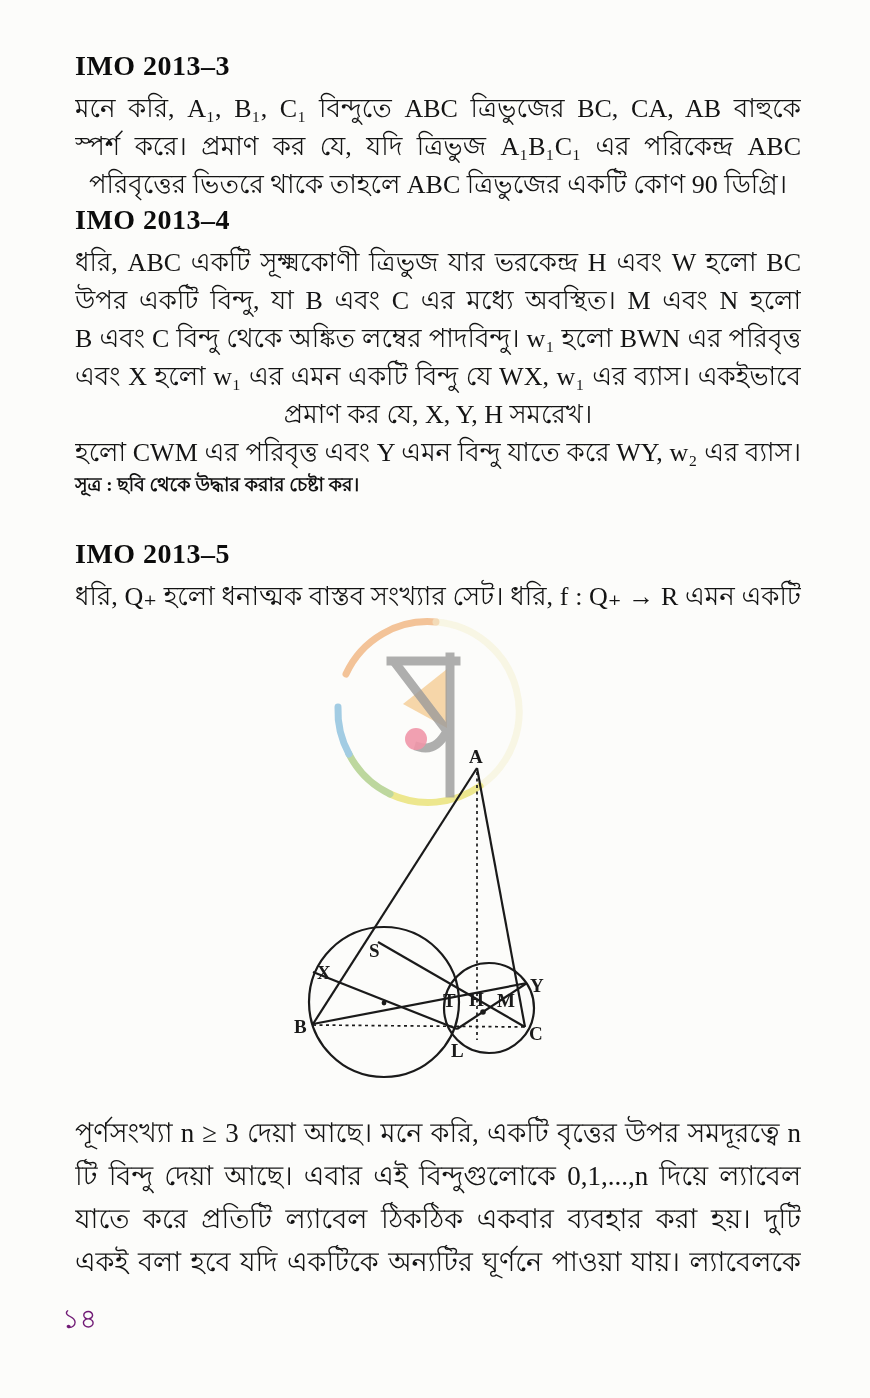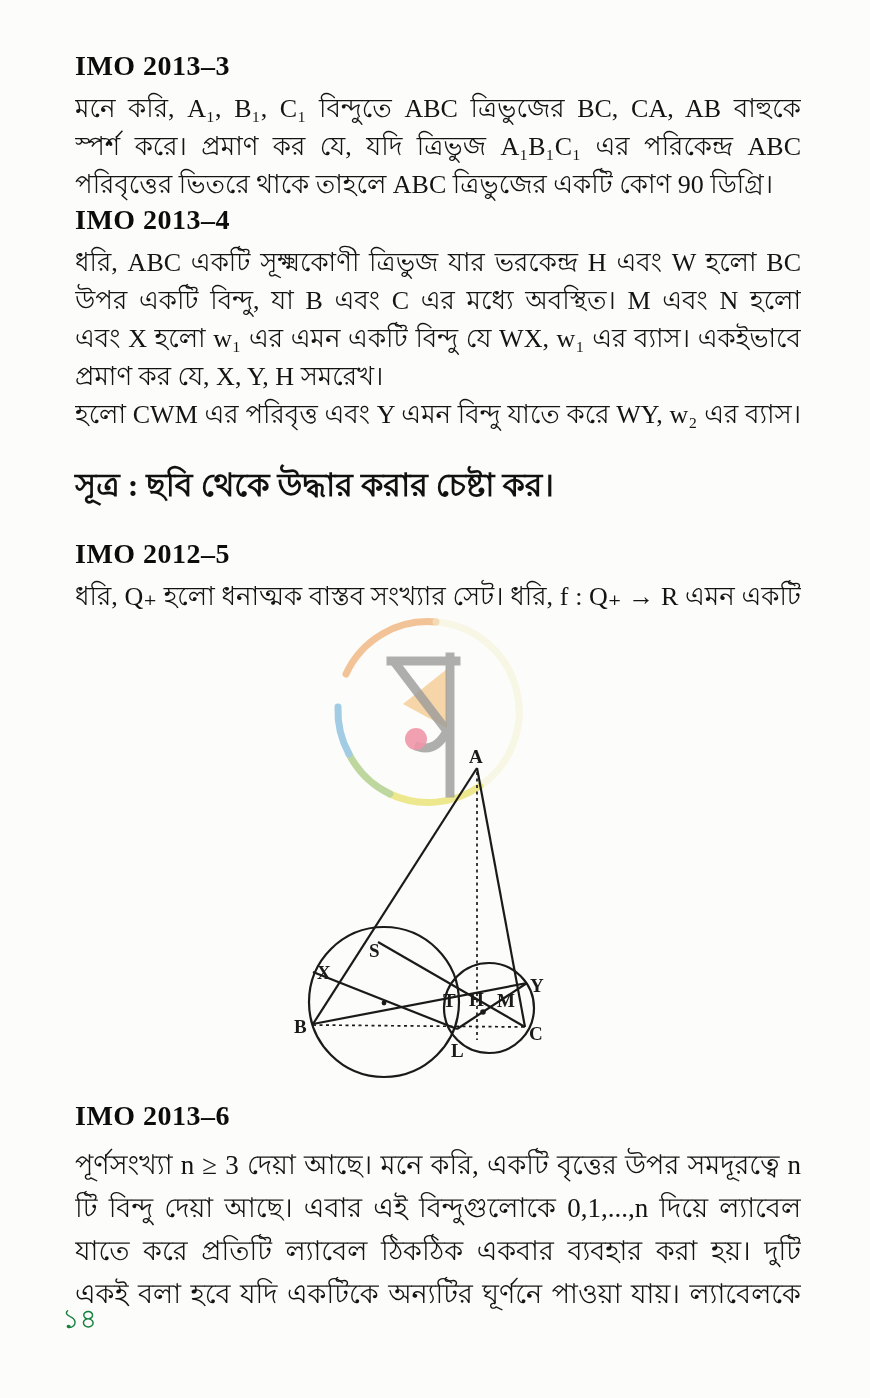--- a/index.html
+++ b/index.html
@@ -10,32 +10,32 @@
     color:#161616;
   }
   section{position:absolute; left:75px; width:726px; z-index:2;}
   .sec-heading{
     margin:0; font-family:"Liberation Serif","DejaVu Serif",serif;
     font-weight:700; font-size:28px; letter-spacing:.5px; color:#0c0c0c;
   }
   .para{margin-top:8px;}
   .pline{
     font-size:26px; line-height:38px; height:38px; overflow:hidden;
-    text-align:left; color:#141414;
+    text-align:center; color:#141414;
   }
   .pline.jfull{text-align:justify;}
   .pline.jfull::after{content:""; display:inline-block; width:100%; height:0; vertical-align:top;}
   .sec6 .pline{font-size:27px; line-height:43px; height:43px;}
   .hint-line{
     position:absolute; left:0; top:262px; width:726px;
-    font-size:32px; line-height:38px; font-weight:700; color:#111;
+    font-size:19px; line-height:38px; font-weight:700; color:#111;
   }
   .page-number{
     position:absolute; left:62px; top:1298px; z-index:2;
-    font-size:27px; font-weight:400; color:#15803d;
+    font-size:27px; font-weight:400; color:#701a75;
   }
   .figure-svg{position:absolute; left:270px; top:738px; z-index:1;}
   .watermark-svg{position:absolute; left:320px; top:600px; z-index:0;}
 </style>
 </head>
 <body>
 
 <div class="page">
 
   <svg class="watermark-svg" width="220" height="230" viewBox="320 600 220 230">
@@ -62,29 +62,30 @@
         <div class="pline jfull">স্পর্শ করে। প্রমাণ কর যে, যদি ত্রিভুজ A₁B₁C₁ এর পরিকেন্দ্র ABC ত্রিভুজের</div>
         <div class="pline">পরিবৃত্তের ভিতরে থাকে তাহলে ABC ত্রিভুজের একটি কোণ 90 ডিগ্রি।</div>
       </div>
   </section>
 
   <section style="top:204px; height:310px;">
     <h2 class="sec-heading">IMO 2013–4</h2>
     <div class="para">
         <div class="pline jfull">ধরি, ABC একটি সূক্ষ্মকোণী ত্রিভুজ যার ভরকেন্দ্র H এবং W হলো BC রেখার</div>
         <div class="pline jfull">উপর একটি বিন্দু, যা B এবং C এর মধ্যে অবস্থিত। M এবং N হলো যথাক্রমে</div>
+        <div class="pline jfull">B এবং C বিন্দু থেকে অঙ্কিত লম্বের পাদবিন্দু। w₁ হলো BWN এর পরিবৃত্ত</div>
         <div class="pline jfull">এবং X হলো w₁ এর এমন একটি বিন্দু যে WX, w₁ এর ব্যাস। একইভাবে w₂</div>
         <div class="pline">প্রমাণ কর যে, X, Y, H সমরেখ।</div>
         <div class="pline jfull">হলো CWM এর পরিবৃত্ত এবং Y এমন বিন্দু যাতে করে WY, w₂ এর ব্যাস।</div>
       </div>
     <div class="hint-line">সূত্র : ছবি থেকে উদ্ধার করার চেষ্টা কর।</div>
   </section>
 
   <section style="top:538px;">
-    <h2 class="sec-heading">IMO 2012–5</h2>
+    <h2 class="sec-heading">IMO 2013–5</h2>
     <div class="para">
         <div class="pline jfull">ধরি, Q₊ হলো ধনাত্মক বাস্তব সংখ্যার সেট। ধরি, f : Q₊ → R এমন একটি</div>
       </div>
   </section>
 
   <svg class="figure-svg" width="312" height="352" viewBox="270 738 312 352">
     <g fill="none" stroke="#1a1a1a" stroke-width="2.2">
       <circle cx="384" cy="1002" r="75"></circle>
       <circle cx="489" cy="1008" r="45"></circle>
       <line x1="477" y1="768" x2="313" y2="1024"></line>
@@ -108,21 +109,20 @@
       <text x="443" y="1007">T</text>
       <text x="469" y="1006">H</text>
       <text x="497" y="1007">M</text>
       <text x="530" y="992">Y</text>
       <text x="451" y="1057">L</text>
       <text x="529" y="1040">C</text>
     </g>
   </svg>
 
   <section class="sec6" style="top:1100px;">
-    <h2 class="sec-heading">IMO 2013–6</h2>
     <div class="para" style="margin-top:12px;">
         <div class="pline jfull">পূর্ণসংখ্যা n ≥ 3 দেয়া আছে। মনে করি, একটি বৃত্তের উপর সমদূরত্বে n + 1</div>
         <div class="pline jfull">টি বিন্দু দেয়া আছে। এবার এই বিন্দুগুলোকে 0,1,...,n দিয়ে ল্যাবেল করি</div>
         <div class="pline jfull">যাতে করে প্রতিটি ল্যাবেল ঠিকঠিক একবার ব্যবহার করা হয়। দুটি ল্যাবেলকে</div>
         <div class="pline jfull">একই বলা হবে যদি একটিকে অন্যটির ঘূর্ণনে পাওয়া যায়। ল্যাবেলকে সুন্দর</div>
       </div>
   </section>
 
   <div class="page-number">১৪</div>
 

